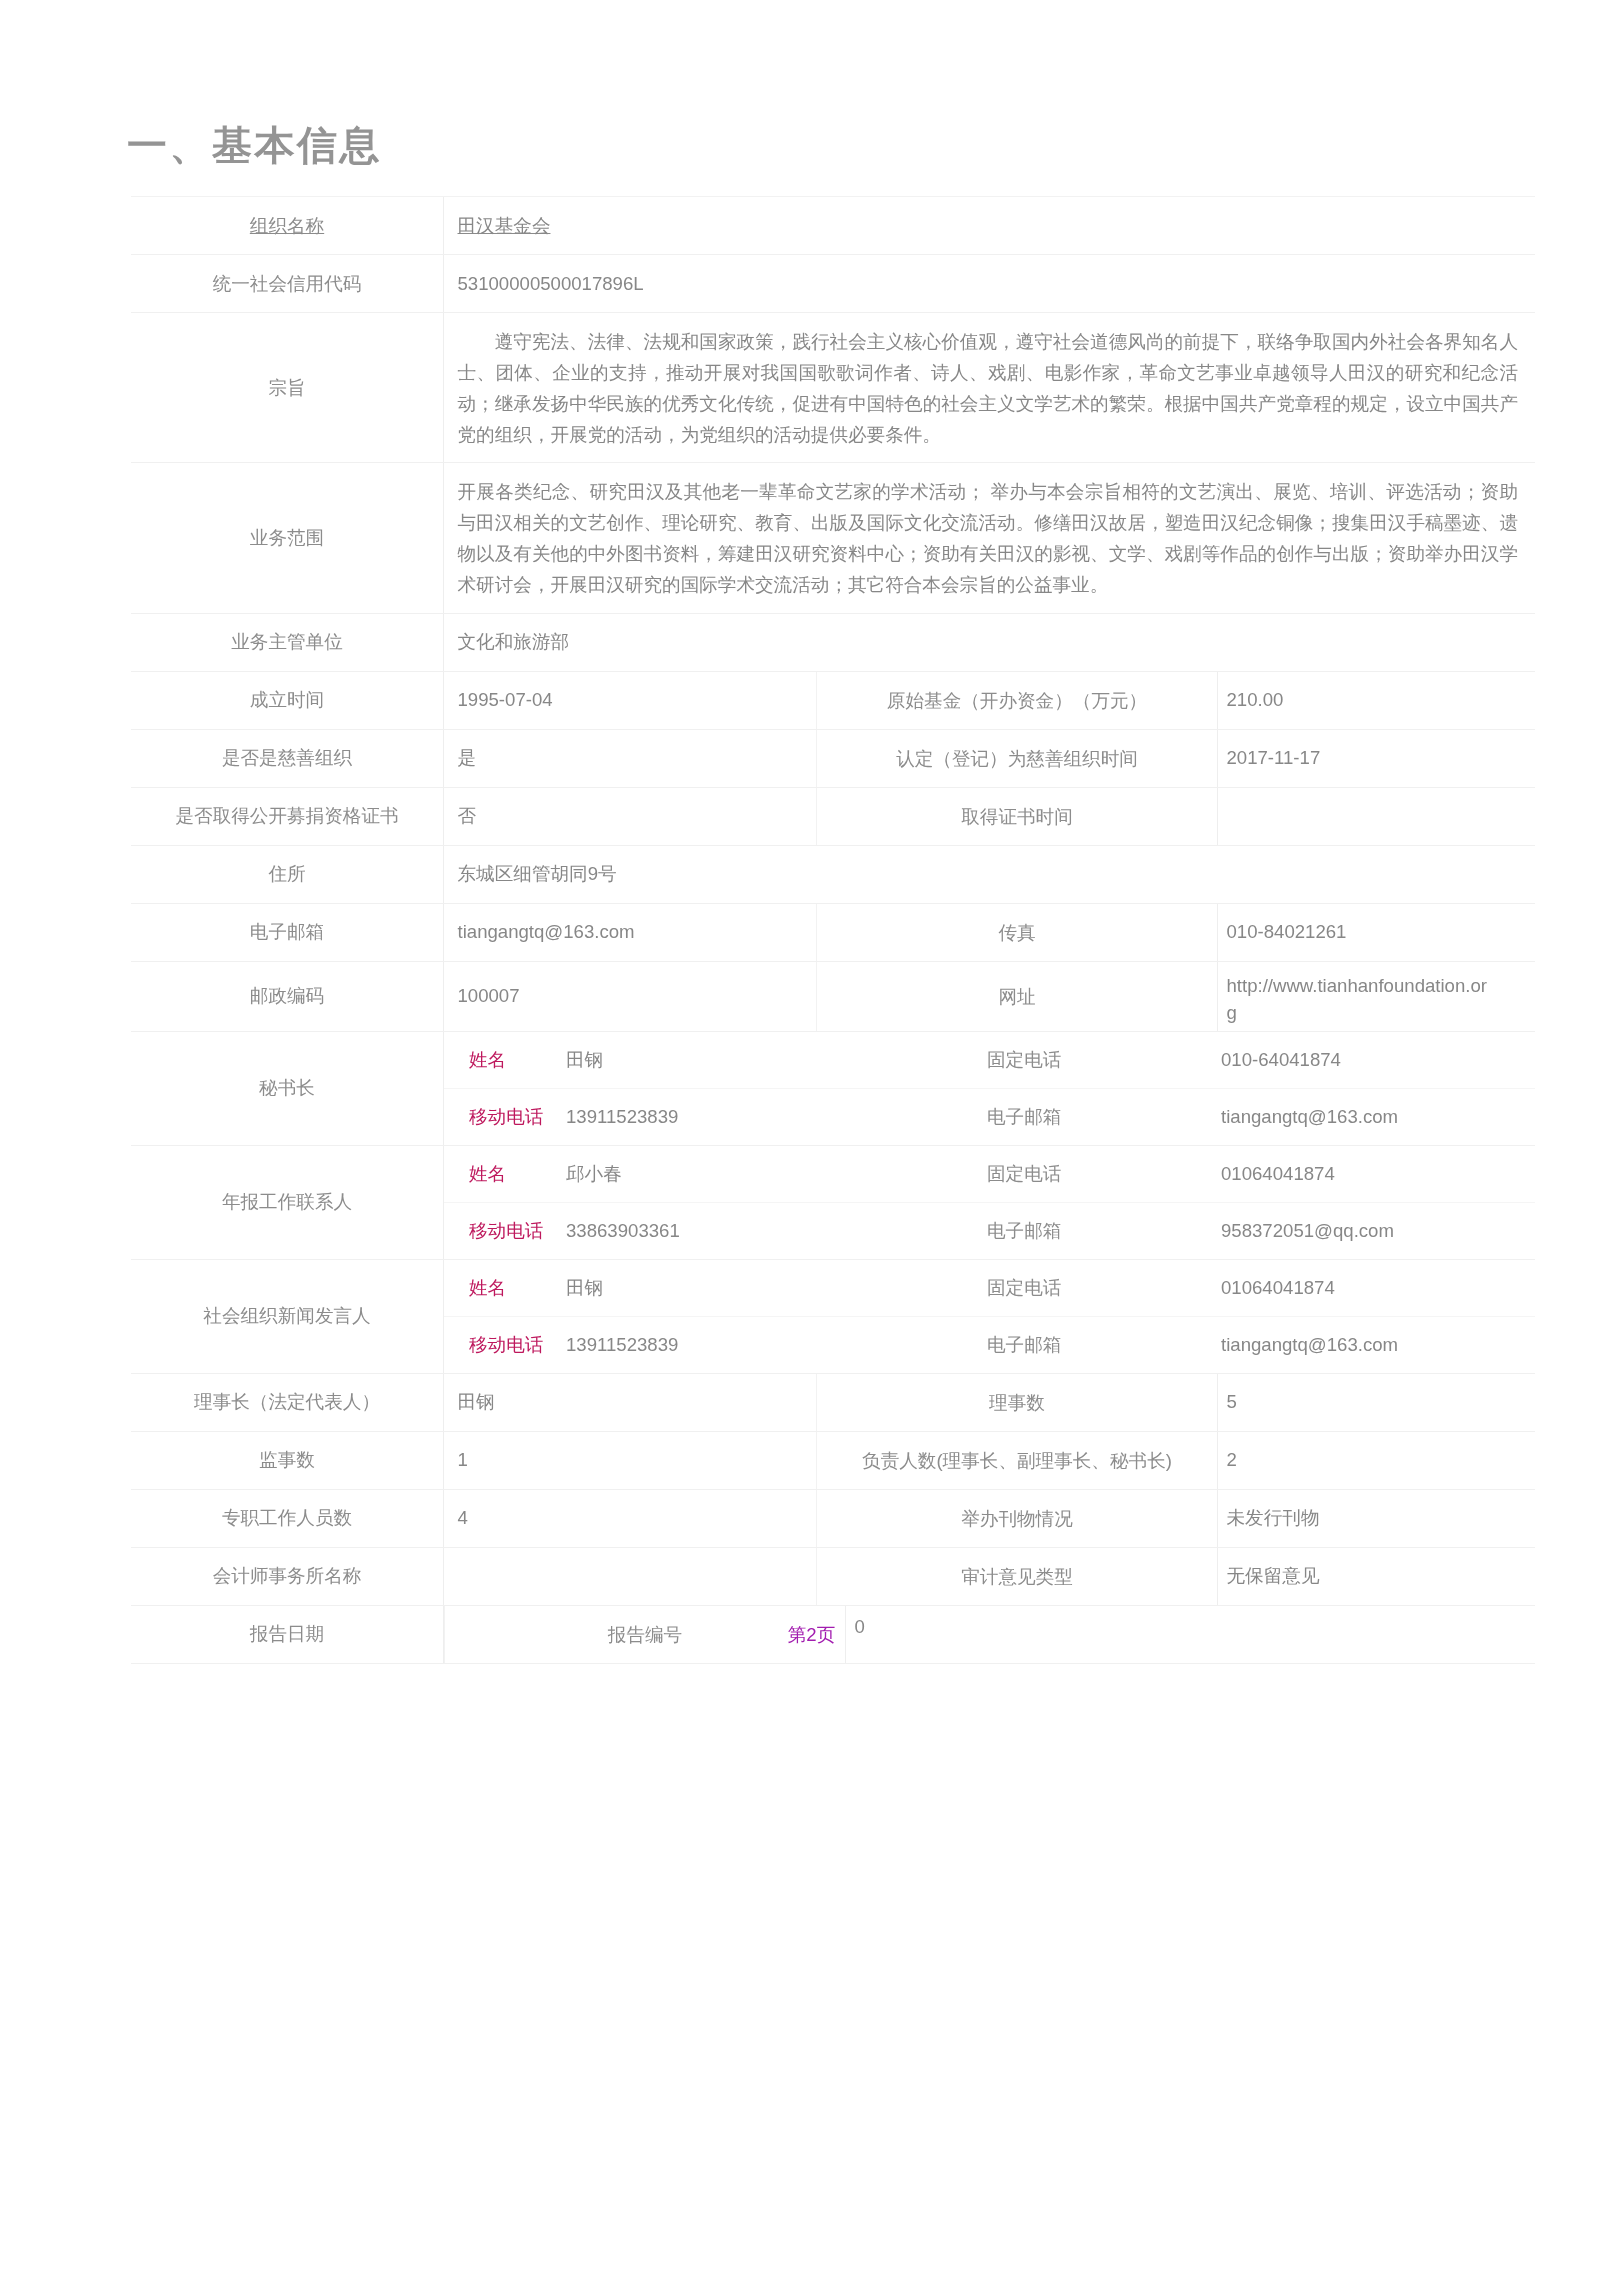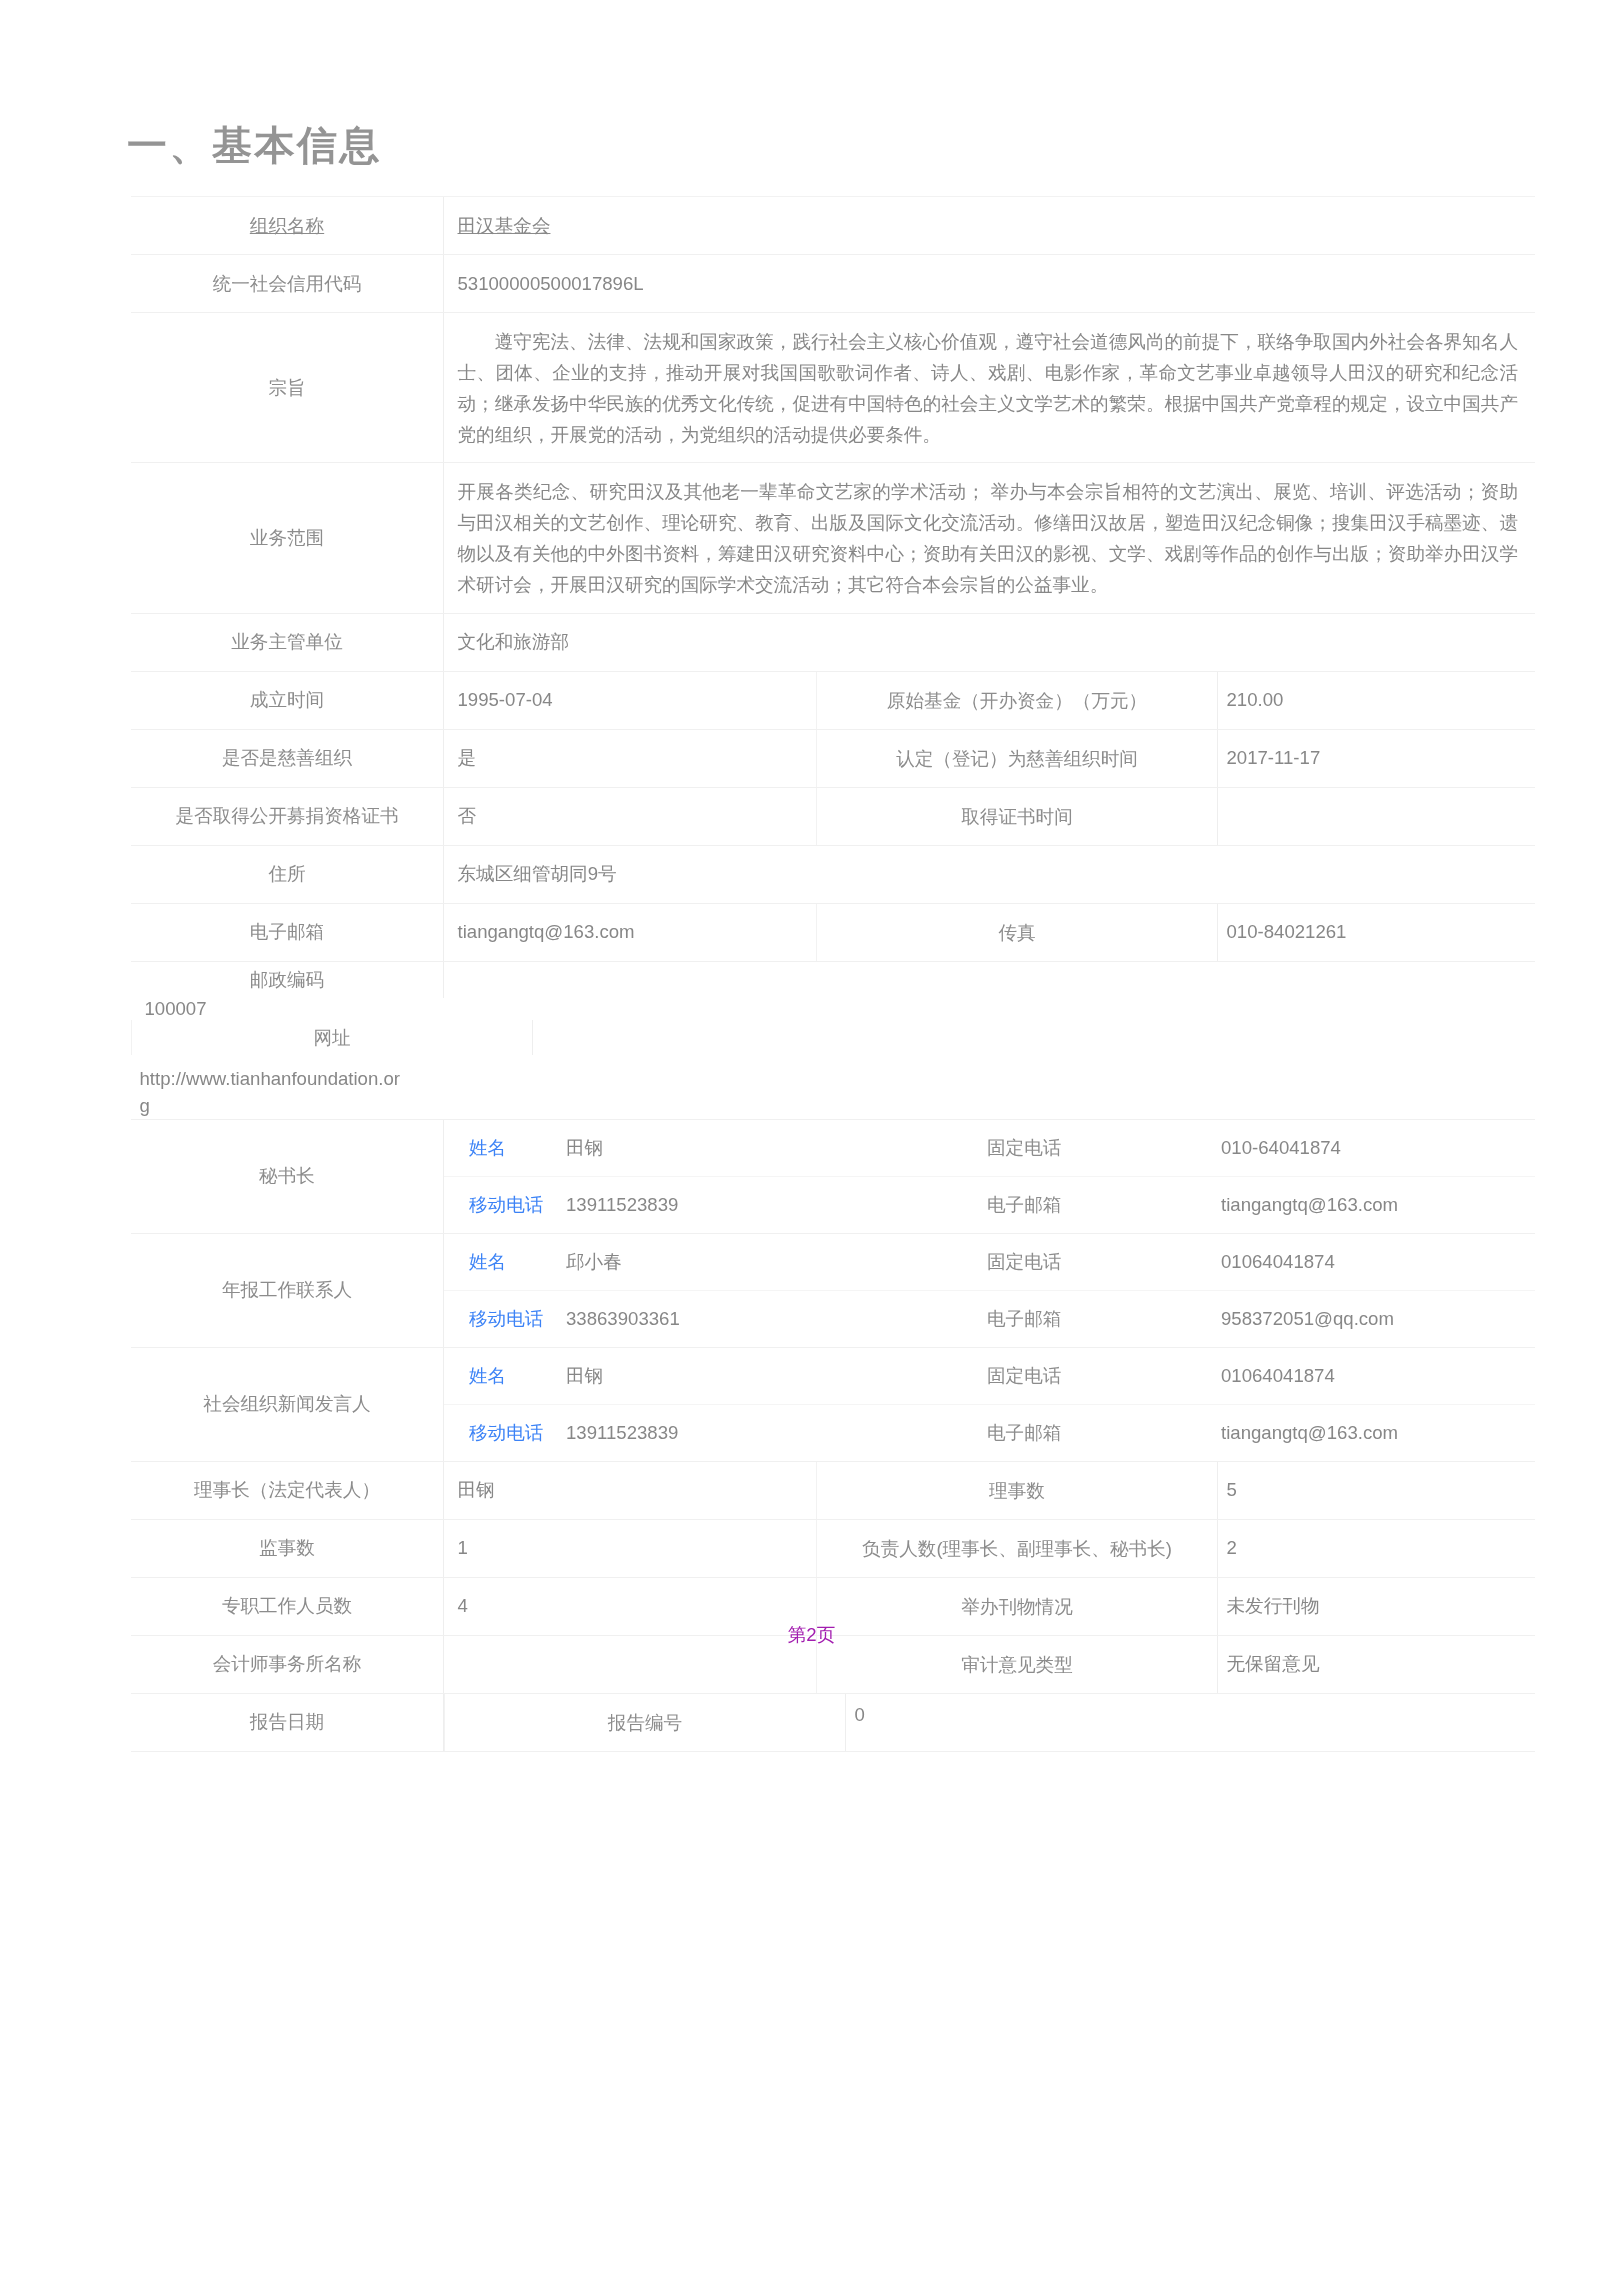--- a/index.html
+++ b/index.html
@@ -47,21 +47,21 @@
   }
   .indent { text-indent:2em; }
   .raised { align-items:flex-start; padding-top:10px; }
   .wrap {
     display:block; padding-top:10px; line-height:27px;
     max-width:279px; word-break:break-all;
   }
   .person-right { flex:1; display:flex; flex-direction:column; }
   .sub-row { flex:1; display:flex; align-items:center; }
   .sub-row + .sub-row { border-top:0.8px solid #f5f5f5; }
-  .sub-label { width:97px; margin-left:25px; flex-shrink:0; color:#3b82f6; }
+  .sub-label { width:97px; margin-left:25px; flex-shrink:0; color:#be185d; }
   .sub-value { width:421px; flex-shrink:0; color:#878787; }
   .p-label { width:234px; flex-shrink:0; color:#8c8c8c; }
   .p-value { flex:1; color:#878787; }
   .page-footer {
     position:absolute; left:0; top:1622px; width:1623px;
     text-align:center; font-size:18.6px; color:#a21caf;
   }
 </style>
 </head>
 <body>
@@ -110,21 +110,21 @@
     <div class="row single">
       <div class="label-cell">住所</div>
       <div class="value-cell wide">东城区细管胡同9号</div>
     </div>
     <div class="row double">
       <div class="label-cell">电子邮箱</div>
       <div class="value-cell v1">tiangangtq@163.com</div>
       <div class="label-cell l2">传真</div>
       <div class="value-cell v2">010-84021261</div>
     </div>
-    <div class="row double" style="min-height: 69px; flex-direction: column;">
+    <div class="row double" style="min-height: 69px;">
       <div class="label-cell">邮政编码</div>
       <div class="value-cell v1">100007</div>
       <div class="label-cell l2">网址</div>
       <div class="value-cell v2 wrap">http://www.tianhanfoundation.org</div>
     </div>
     <div class="row person" style="min-height: 113px;">
       <div class="label-cell">秘书长</div>
       <div class="person-right">
         <div class="sub-row">
           <div class="sub-label">姓名</div>

